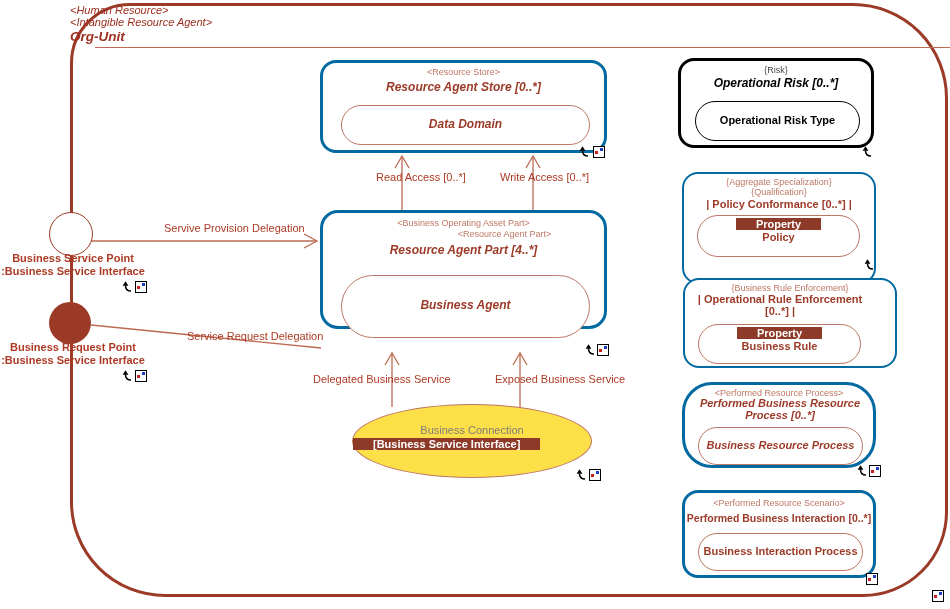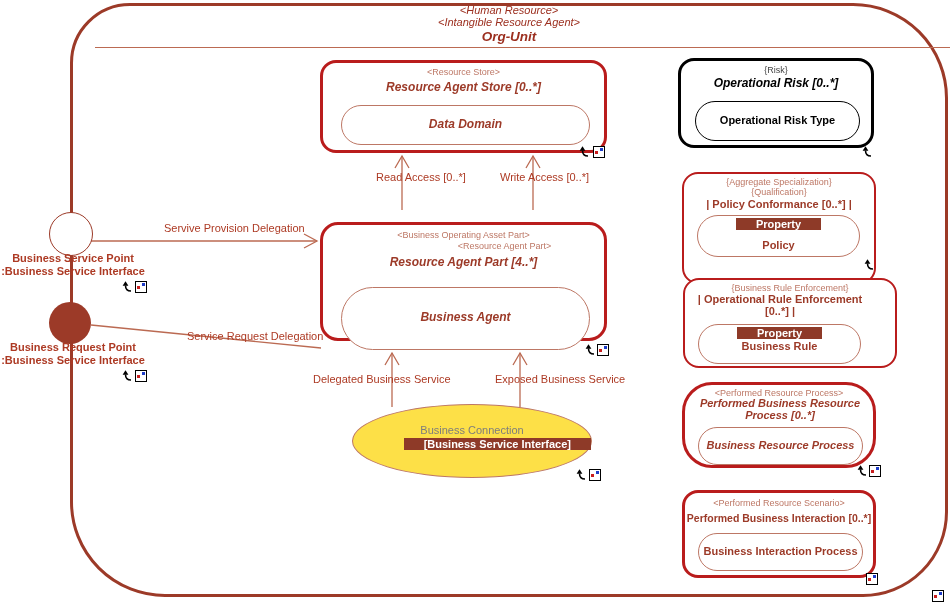--- a/index.html
+++ b/index.html
@@ -2,46 +2,46 @@
 <html><head>
 <meta charset="utf-8">
 <style>
   html,body{margin:0;padding:0;background:#fff;}
   #canvas{position:relative;width:950px;height:609px;background:#fff;overflow:hidden;
           font-family:"Liberation Sans","DejaVu Sans",sans-serif;}
   .abs{position:absolute;box-sizing:border-box;}
   
   #org-unit{left:70px;top:3px;width:878px;height:594px;border:3px solid #9c3a28;
             border-radius:60px 95px 85px 95px;background:transparent;}
-  .title-line{left:70px;width:878px;text-align:center;color:#9c2f1f;}
+  .title-line{left:70px;width:878px;text-align:left;color:#9c2f1f;}
   .st-it{font-style:italic;font-size:11px;}
   .org-title{font-style:italic;font-weight:bold;font-size:13.5px;}
   
-  .node{border:3px solid #b91c1c;border-radius:16px;background:#fff;}
+  .node{border:3px solid #0369a1;border-radius:16px;background:#fff;}
   .node .stereo{position:absolute;width:100%;text-align:center;font-size:9px;color:#bd7765;}
   .node .ntitle{position:absolute;width:100%;text-align:center;font-size:12px;font-weight:bold;color:#9c3a28;}
   .it{font-style:italic;}
   .capsule{position:absolute;border:1px solid #bd7765;border-radius:999px;background:#fff;text-align:center;
            color:#9c3a28;font-weight:bold;font-size:12px;}
   .black-node{border-color:#000;}
   .black-node .stereo{color:#444;}
   .black-node .ntitle{color:#000;}
   .black-node .capsule{border:1.5px solid #000;color:#000;}
   .hl{display:inline-block;background:#8e3a28;color:#fff;font-weight:bold;padding:0 20px;}
   .conn-label{position:absolute;font-size:11px;color:#ad3a24;white-space:nowrap;padding-left:23px;}
   .pt-label{position:absolute;font-size:11px;font-weight:bold;color:#ad3a24;text-align:center;width:150px;
             line-height:13px;white-space:nowrap;}
   
   .circle{position:absolute;width:42px;height:42px;border-radius:50%;}
   #svc-circle{border:1.5px solid #9c3a28;background:#fff;}
   #req-circle{background:#9c3a28;}
   
   #conn-ellipse{left:352px;top:404px;width:240px;height:74px;border:1.2px solid #bd7765;border-radius:50%;background:#fde047;}
   #conn-ellipse .etitle{position:absolute;top:19px;width:100%;text-align:center;font-size:11px;color:#7d7d7d;}
-  #conn-ellipse .ehl{position:absolute;top:33px;width:100%;text-align:right;font-size:11px;}
+  #conn-ellipse .ehl{position:absolute;top:33px;width:100%;text-align:left;font-size:11px;}
   
   .icon{position:absolute;width:13px;height:13px;}
   .sq-icon{position:absolute;width:10px;height:10px;border:1px solid #000;background:#fff;}
   .sq-icon .dotr{position:absolute;left:1px;top:4px;width:3px;height:3px;background:#c81e1e;}
   .sq-icon .dotb{position:absolute;right:1px;top:1px;width:3px;height:3px;background:#1e3cc8;}
   svg.layer{position:absolute;left:0;top:0;}
 </style>
 </head>
 <body>
 
@@ -87,21 +87,21 @@
       </svg>
   </span>
   <span class="sq-icon" style="left:593px;top:146px;">
       <span class="dotr"></span>
       <span class="dotb"></span>
     </span>
 
   <div class="conn-label" style="left:353px;top:171px;">Read Access [0..*]</div>
   <div class="conn-label" style="left:477px;top:171px;">Write Access [0..*]</div>
 
-  <div class="abs node" style="left:320px;top:210px;width:287px;height:119px;border-radius:18px;margin-top:12px;">
+  <div class="abs node" style="left:320px;top:210px;width:287px;height:119px;border-radius:18px;">
     <div class="stereo" style="top:5px;">&lt;Business Operating Asset Part&gt;</div>
     <div class="stereo" style="top:16px;padding-left:41px;">&lt;Resource Agent Part&gt;</div>
     <div class="ntitle it" style="top:30px;">Resource Agent Part [4..*]</div>
     <div class="capsule it" style="left:18px;top:62px;width:247px;height:61px;line-height:59px;border-radius:32px;">Business Agent</div>
   </div>
   <span class="icon" style="left:583px;top:342px;">
     <svg width="13" height="13" viewBox="0 0 13 13">
         <path d="M11 11 C7 11 5.5 9 5.5 5.5" fill="none" stroke="#000" stroke-width="1.6"></path>
         <path d="M2.6 5.8 L5.5 1.2 L8.4 5.8 Z" fill="#000"></path>
       </svg>
@@ -170,21 +170,21 @@
         <path d="M2.6 5.8 L5.5 1.2 L8.4 5.8 Z" fill="#000"></path>
       </svg>
   </span>
 
   <div class="abs node" style="left:682px;top:172px;width:194px;height:112px;border-width:2.5px;">
     <div class="stereo" style="top:3px;">{Aggregate Specialization}</div>
     <div class="stereo" style="top:13px;">{Qualification}</div>
     <div class="ntitle" style="top:24px;font-size:11px;">| Policy Conformance [0..*] |</div>
     <div class="capsule" style="left:13px;top:41px;width:161px;height:40px;font-size:11px;">
       <div style="margin-top:2px;"><span class="hl">Property</span></div>
-      <div style="margin-top:9px;text-align:center;">Policy</div>
+      <div style="margin-top:1px;text-align:center;">Policy</div>
     </div>
   </div>
   <span class="icon" style="left:862px;top:257px;">
     <svg width="13" height="13" viewBox="0 0 13 13">
         <path d="M11 11 C7 11 5.5 9 5.5 5.5" fill="none" stroke="#000" stroke-width="1.6"></path>
         <path d="M2.6 5.8 L5.5 1.2 L8.4 5.8 Z" fill="#000"></path>
       </svg>
   </span>
 
   <div class="abs node" style="left:683px;top:278px;width:214px;height:90px;border-width:2.5px;">

